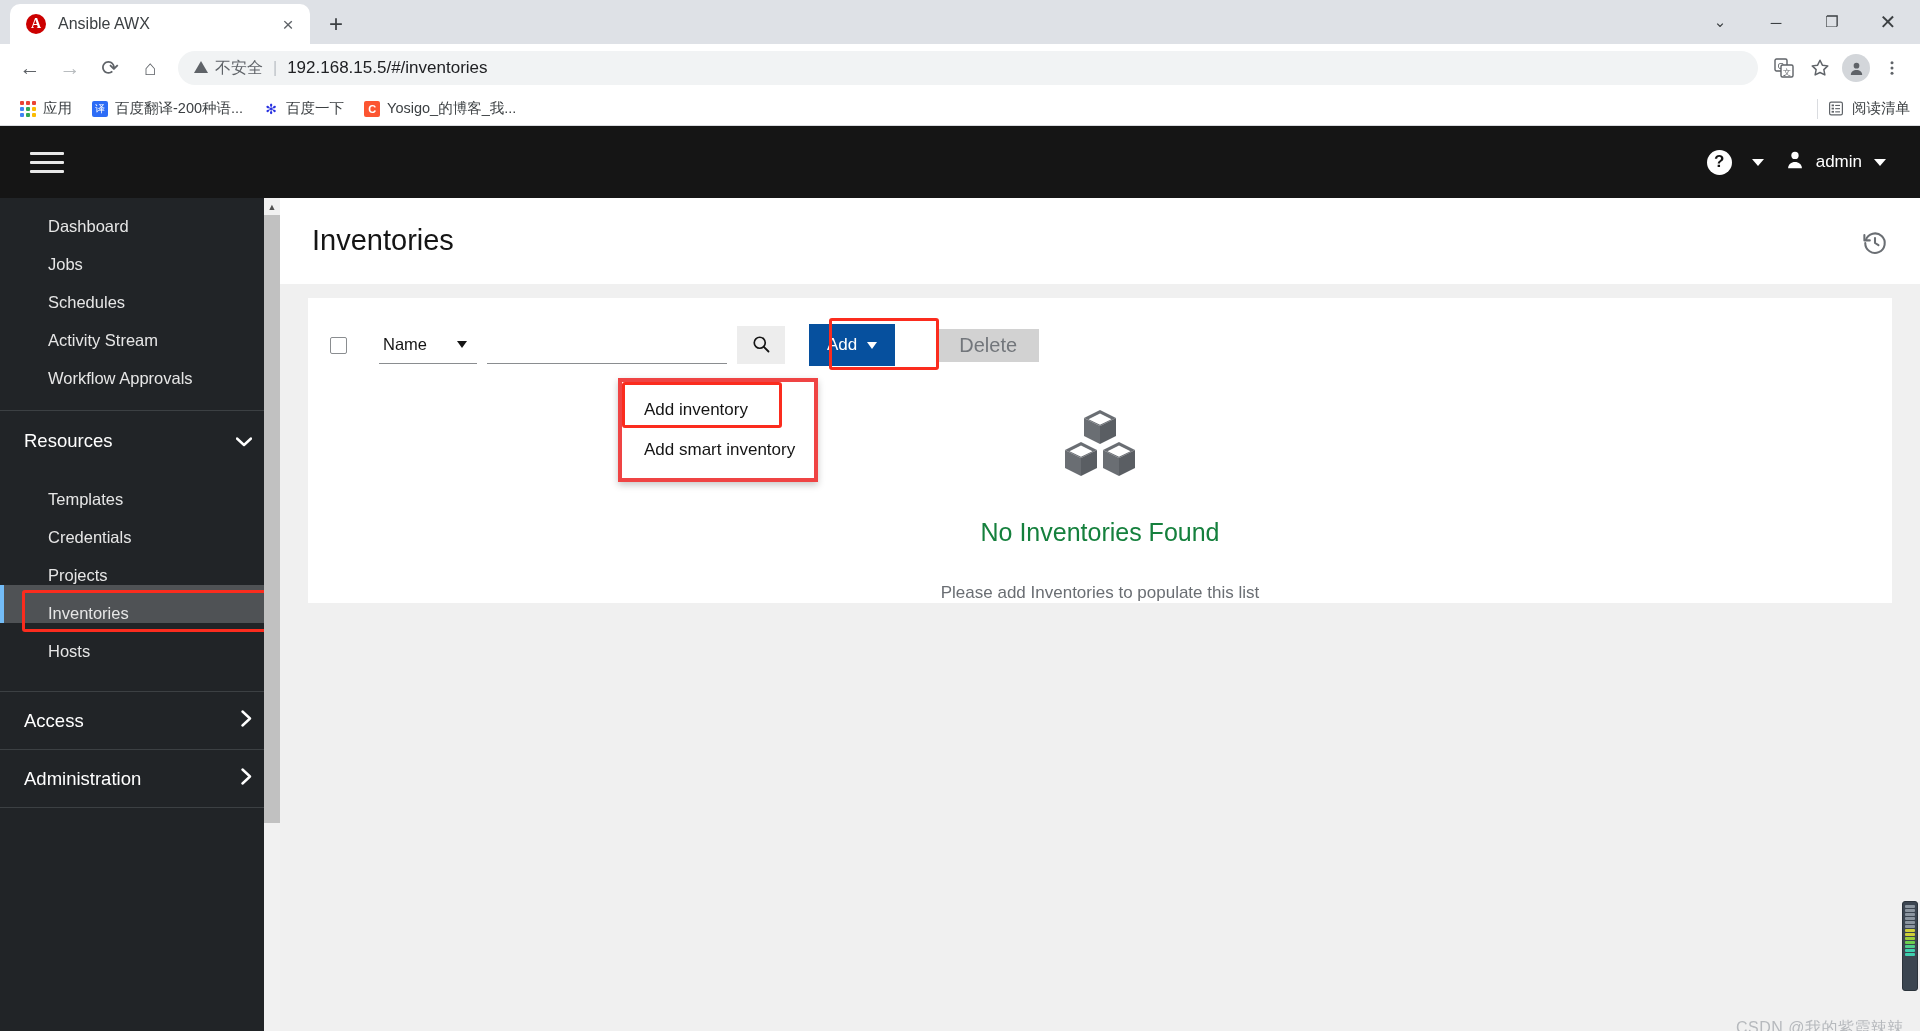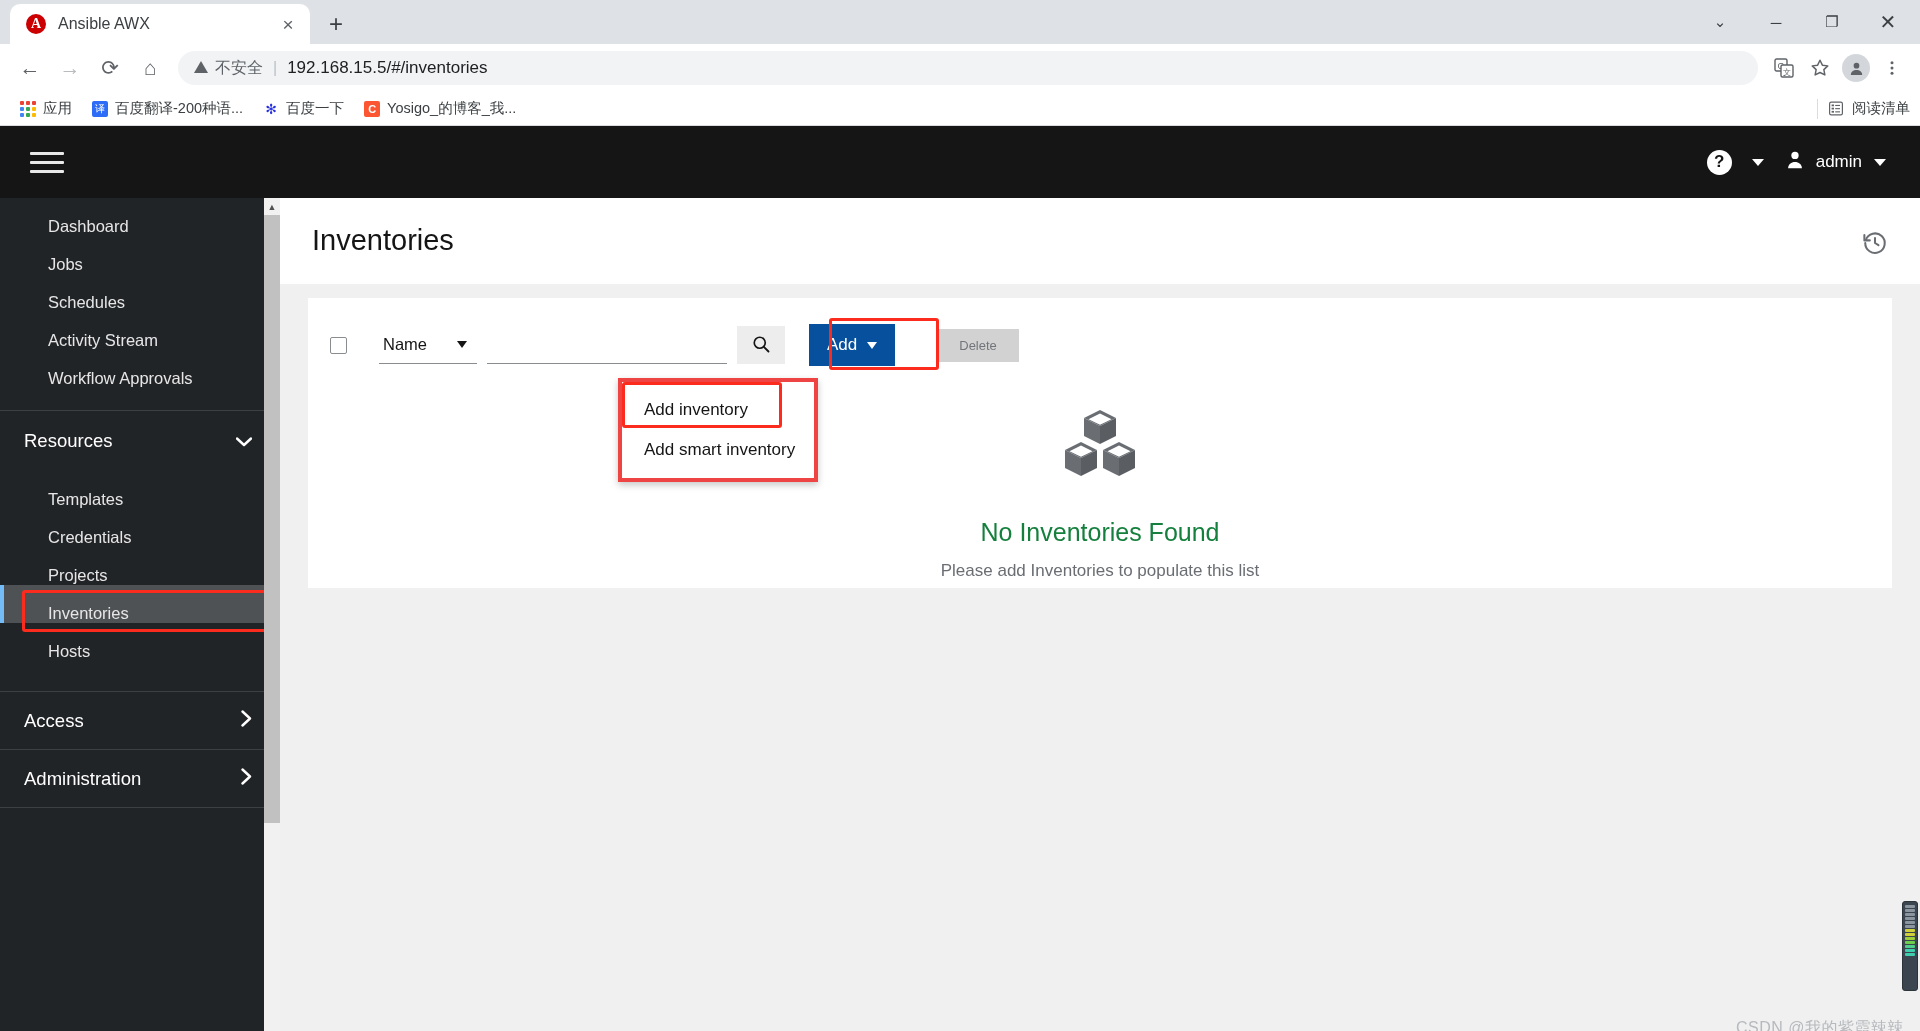--- a/index.html
+++ b/index.html
@@ -195,38 +195,38 @@
     display:flex; align-items:center; justify-content:center; color:#151515;
   }
   .btn-add {
     margin-left: 14px; height: 42px; background:#06509e; color:#fff;
     border:none; font-size: 17px; padding: 0 18px; display:flex;
     align-items:center; gap: 10px; font-family:"Liberation Sans", sans-serif;
   }
   .btn-add .sel-caret { border-top-color:#fff; }
   .btn-delete {
     margin-left: 32px; height: 33px; background:#d2d2d2; color:#72767b;
-    border:none; font-size: 13px; padding: 0 22px;
+    border:none; font-size: 20px; padding: 0 22px;
     font-family:"Liberation Sans", sans-serif;
   }
 
   .dropdown-menu {
     position:absolute; background:#fff; border:4px solid #ef4444;
     box-shadow: 0 3px 7px rgba(0,0,0,.22); padding: 8px 0; z-index: 30;
   }
   .dropdown-item {
     padding: 10px 22px; font-size: 17px; color:#151515; white-space:nowrap;
   }
 
   .empty-state {
     display:flex; flex-direction:column; align-items:center;
     padding-top: 42px;
   }
   .empty-title { font-size: 25px; color:#15803d; margin-top: 30px; }
-  .empty-sub { font-size: 17px; color:#6a6e73; margin-top: 14px; }
+  .empty-sub { font-size: 17px; color:#6a6e73; margin-top: 36px; }
 
   .watermark {
     position:absolute; right: 16px; bottom: 8px;
     font-size: 16px; color:#b6b9bd; letter-spacing: .5px;
   }
 
   
   .edge-widget {
     position:absolute; right: 2px; bottom: 56px; width: 16px; height: 90px;
     background:#3b4550; border:1px solid #2b333b; border-radius: 3px;

